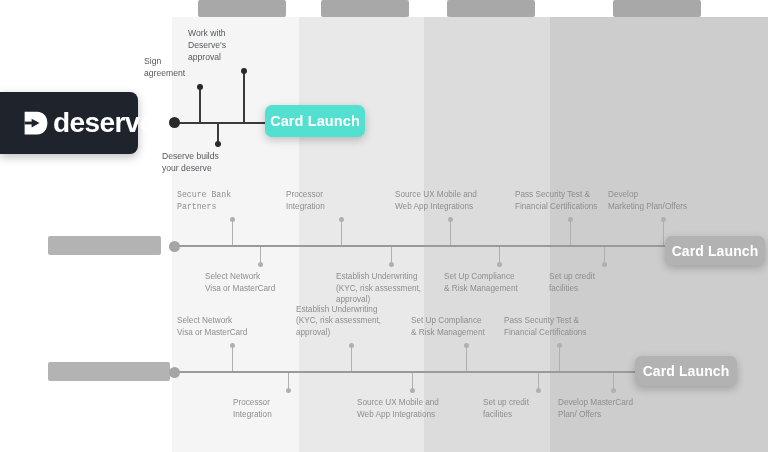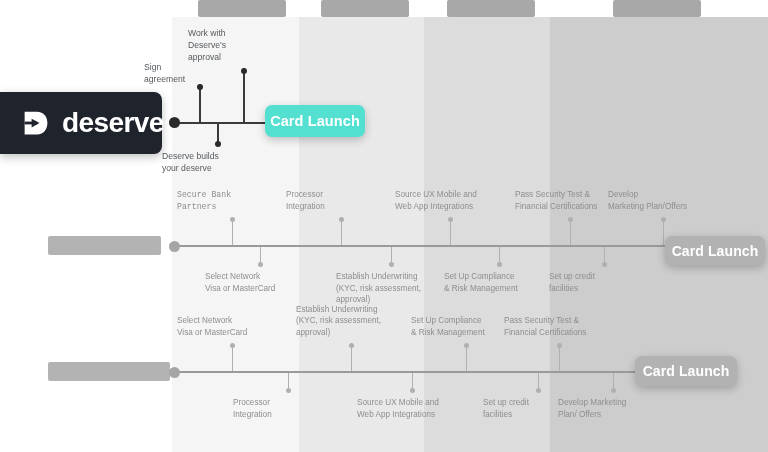--- a/index.html
+++ b/index.html
@@ -22,23 +22,23 @@
     background:#a8a8a8;
   }
 
   
   .row-label{
     position:absolute;height:19px;border-radius:2px;background:#b3b3b3;
   }
 
   
   .logo-box{
-    position:absolute;left:0px;top:92px;width:162px;height:62px;
+    position:absolute;left:0px;top:92px;width:138px;height:62px;
     background:#1f232b;border-radius:0 8px 8px 0;
-    display:flex;align-items:center;gap:12px;padding-left:22px;
+    display:flex;align-items:center;gap:3px;padding-left:22px;
     box-sizing:border-box;
     box-shadow:0 3px 10px rgba(0,0,0,.25);
   }
   .logo-mark{width:28px;height:28px;flex:0 0 auto;}
   .logo-word{
     color:#ffffff;font-size:28px;font-weight:700;letter-spacing:-0.6px;
     line-height:1;
   }
 
   
@@ -103,21 +103,21 @@
       <div class="row-label" style="left: 48px; top: 362px; width: 122px;"></div>
     </div>
 
   <div id="tracks">
       <div class="timeline">
         <div class="axis" style="left: 176px; top: 122px; width: 112px;"></div>
         <div class="axis-cap" style="left: 169px; top: 117px;"></div>
         <div class="stem" style="left: 199px; height: 38px; top: 84px;">
           <div class="dot" style="top: 0px;"></div>
         </div>
-        <div class="ev-label dark" style="width: 110px; left: 144px; top: 55px; margin-top: 6px;">
+        <div class="ev-label dark" style="width: 110px; left: 144px; top: 55px;">
           <div>Sign</div>
           <div>agreement</div>
         </div>
         <div class="stem" style="left: 243px; height: 54px; top: 68px;">
           <div class="dot" style="top: 0px;"></div>
         </div>
         <div class="ev-label dark" style="width: 110px; left: 188px; top: 27px;">
           <div>Work with</div>
           <div>Deserve's</div>
           <div>approval</div>
@@ -250,21 +250,21 @@
           <div class="dot" style="top: 0px;"></div>
         </div>
         <div class="ev-label light" style="width: 110px; left: 504px; top: 315px;">
           <div>Pass Security Test &amp;</div>
           <div>Financial Certifications</div>
         </div>
         <div class="stem light" style="left: 613px; height: 20px; top: 373px;">
           <div class="dot" style="top: 15px;"></div>
         </div>
         <div class="ev-label light" style="width: 110px; left: 558px; top: 397px;">
-          <div>Develop Marketing</div>
+          <div>Develop MasterCard</div>
           <div>Plan/ Offers</div>
         </div>
         <div class="badge gray" style="left: 635px; top: 356px; width: 102px; height: 30px;">Card Launch</div>
       </div>
     </div>
 
   <div class="logo-box">
     <span class="logo-mark">
       <svg viewBox="0 0 32 32" width="28" height="28" aria-hidden="true">
         <path d="M3 3 H17 C25 3 29 9 29 16 C29 23 25 29 17 29 H3 Z" fill="#ffffff"></path>

